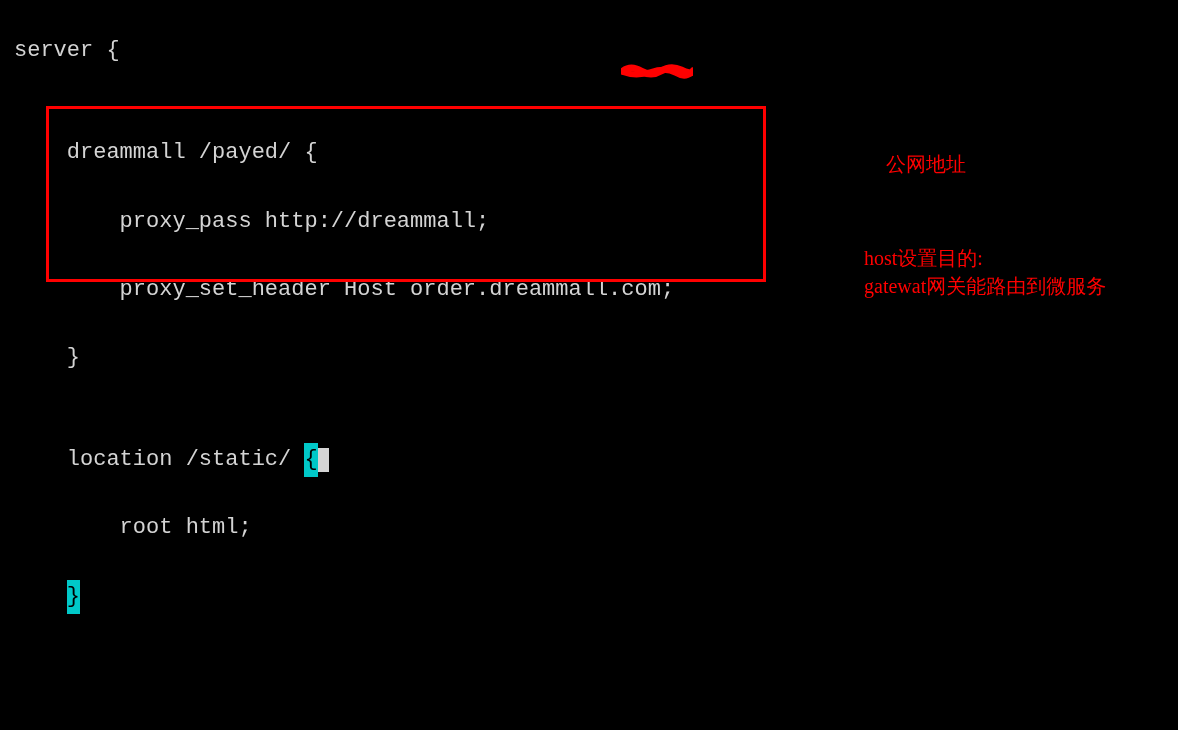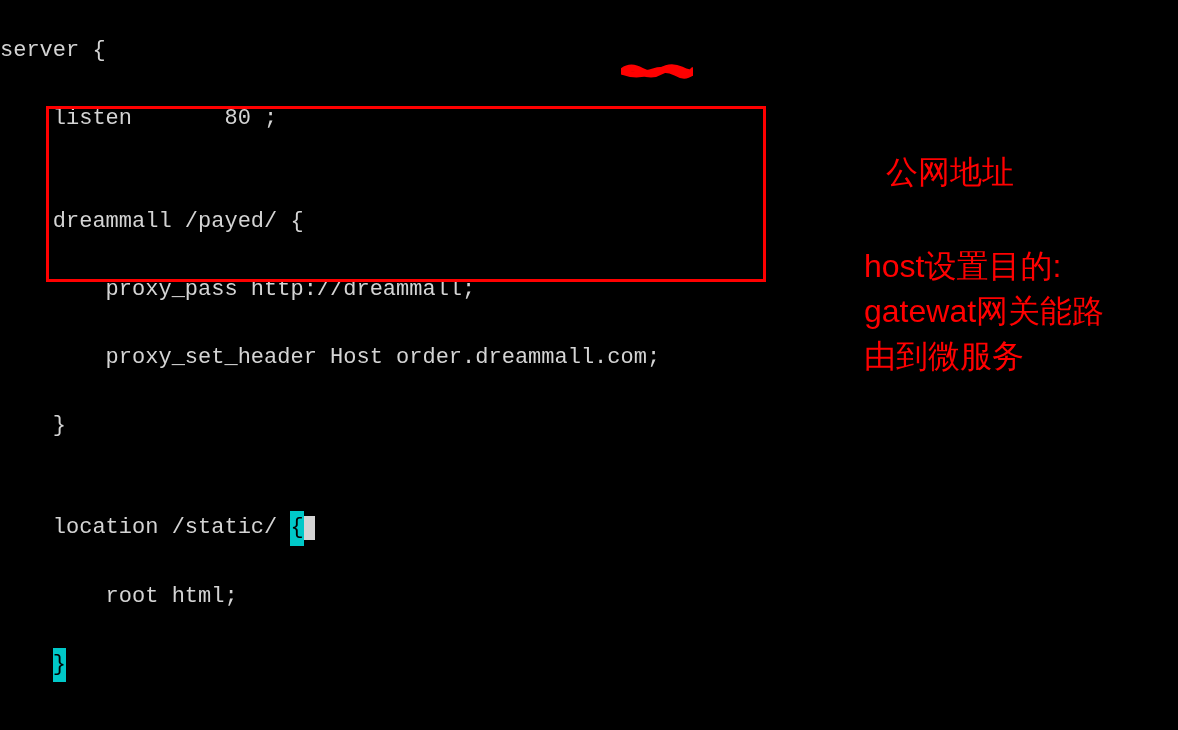--- a/index.html
+++ b/index.html
@@ -19,20 +19,21 @@
     }
     .terminal {
       padding: 0;
       white-space: pre;
       line-height: 1.55;
       font-weight: 400;
     }
     .line {
       display: block;
       white-space: pre;
+      margin-left: 14px;
     }
     .highlight-brace {
       background: #00c8c8;
       color: #000;
       display: inline-block;
     }
     .cursor-block {
       background: #d4d4d4;
       display: inline-block;
       width: 11px;
@@ -58,40 +59,39 @@
       pointer-events: none;
     }
     .red-scribble svg {
       width: 100%;
       height: 100%;
     }
     .annotation {
       position: absolute;
       color: #ff0000;
       font-family: 'Microsoft YaHei', 'SimSun', sans-serif;
-      font-size: 32px;
+      font-size: 20px;
       font-weight: 400;
       line-height: 1.4;
     }
     .annotation-1 {
       left: 886px;
       top: 150px;
     }
     .annotation-2 {
       left: 864px;
       top: 244px;
       width: 260px;
     }
   </style>
 </head>
 <body>
 
 <div class="terminal">
 <span class="line">server {</span>
-<span class="line">    listen       80 ;</span>
 <span class="line"></span>
 <span class="line">    dreammall /payed/ {</span>
 <span class="line">        proxy_pass http://dreammall;</span>
 <span class="line">        proxy_set_header Host order.dreammall.com;</span>
 <span class="line">    }</span>
 <span class="line"></span>
 <span class="line"><span>    location /static/ </span><span class="highlight-brace">{</span><span class="cursor-block"></span></span>
 <span class="line">        root html;</span>
 <span class="line"><span>    </span><span class="highlight-brace">}</span></span>
 <span class="line"></span>
@@ -110,14 +110,14 @@
 <div class="red-box"></div>
 
 <div class="red-scribble">
   <svg viewBox="0 0 72 16">
     <path d="M 2 8 Q 10 2, 20 8 T 40 8 T 60 7 T 72 8" stroke="#ff0000" stroke-width="7" fill="none" stroke-linecap="round"></path>
     <path d="M 2 9 Q 15 14, 30 9 T 55 10 T 72 8" stroke="#ff0000" stroke-width="6" fill="none" stroke-linecap="round"></path>
   </svg>
 </div>
 
 <div class="annotation annotation-1">公网地址</div>
-<div class="annotation annotation-2" style="white-space: pre-line;">host设置目的:
+<div class="annotation annotation-2" style="white-space: pre-line; font-family: Liberation Serif, serif;">host设置目的:
 gatewat网关能路由到微服务</div>
 
 </body></html>

